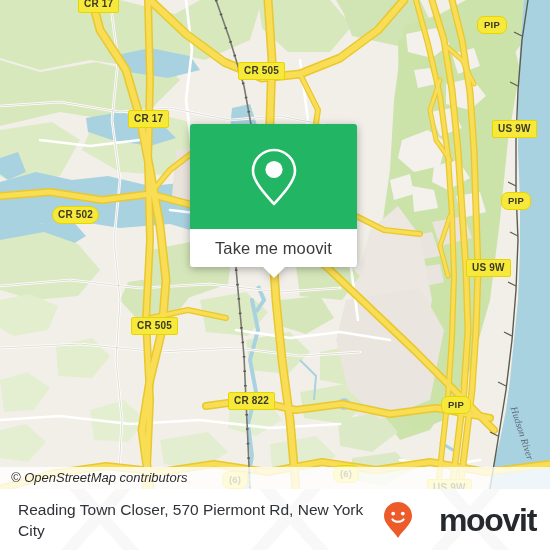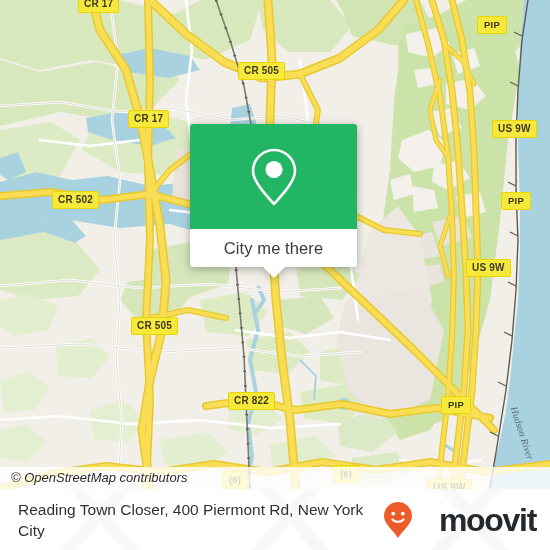--- a/index.html
+++ b/index.html
@@ -49,20 +49,21 @@
     line-height: 12px;
     padding: 2px 5px 2px 5px;
     white-space: nowrap;
     letter-spacing: 0.2px;
     box-sizing: border-box;
     text-align: center;
   }
   .shield.small {
     font-size: 9.5px;
     padding: 2px 6px;
+    border-radius: 7px;
   }
 
   
   .water-label {
     position: absolute;
     color: #5a6a78;
     font-family: "Liberation Serif", serif;
     font-style: italic;
     font-size: 10px;
     white-space: nowrap;
@@ -377,21 +378,21 @@
           <path d="M512,336 L504,332"></path>
             <path d="M506,386 L498,382"></path>
           <path d="M498,436 L490,432"></path>
         </g>
       </g>
     </svg>
 
     <div class="shield" style="left:78px;  top:-5px;">CR 17</div>
     <div class="shield" style="left:238px; top:62px;">CR 505</div>
     <div class="shield" style="left:128px; top:110px;">CR 17</div>
-    <div class="shield" style="left:52px;  top:191px;">CR 502</div>
+    <div class="shield" style="left:52px;  top:206px;border-radius:9px;">CR 502</div>
     <div class="shield" style="left:131px; top:317px;">CR 505</div>
     <div class="shield" style="left:228px; top:392px;">CR 822</div>
     <div class="shield small" style="left:477px; top:16px;">PIP</div>
     <div class="shield" style="left:492px; top:120px;">US 9W</div>
     <div class="shield small" style="left:501px; top:192px;">PIP</div>
     <div class="shield" style="left:466px; top:259px;">US 9W</div>
     <div class="shield small" style="left:441px; top:396px;">PIP</div>
     <div class="shield" style="left:427px; top:479px;">US 9W</div>
     <div class="shield small" style="left:222px; top:471px;">(6)</div>
     <div class="shield small" style="left:333px; top:465px;">(6)</div>
@@ -402,38 +403,38 @@
   </div>
 
   <div id="callout">
     <div id="callout-top">
       <svg width="50" height="62" viewBox="0 0 50 62">
         <path d="M25,4 C13.4,4 4,13.4 4,25 C4,35 16,48 25,58 C34,48 46,35 46,25 C46,13.4 36.6,4 25,4 Z" fill="none" stroke="#ffffff" stroke-width="2.6" stroke-linejoin="round"></path>
         <circle cx="25" cy="23.5" r="8.6" fill="#ffffff"></circle>
       </svg>
     </div>
     <div id="callout-bottom">
-      <span id="callout-label">City me there</span>
+      <span id="callout-label">Take me moovit</span>
       <div id="callout-tail"></div>
     </div>
   </div>
 
   <div id="footer">
     <svg id="footer-watermark" width="550" height="550" viewBox="0 0 550 550">
       <g stroke="#8a8a8a" stroke-width="12" fill="none">
         <path d="M60,470 L140,560"></path>
         <path d="M250,470 L330,560"></path>
         <path d="M330,470 L250,560"></path>
         <path d="M430,470 L510,560"></path>
         <path d="M510,470 L430,560"></path>
         <path d="M140,470 L60,560"></path>
       </g>
     </svg>
     <div id="footer-inner">
-      <div id="footer-title">Reading Town Closer, 400 Piermont Rd, New York City</div>
+      <div id="footer-title">Reading Town Closer, 570 Piermont Rd, New York City</div>
       <div id="footer-logo">
         <svg width="30" height="38" viewBox="0 0 30 38">
           <path d="M15,1 C7.3,1 1,7.3 1,15 C1,23 10,29 15,37 C20,29 29,23 29,15 C29,7.3 22.7,1 15,1 Z" fill="#ee5b2b"></path>
           <circle cx="10.2" cy="12.6" r="1.9" fill="#ffffff"></circle>
           <circle cx="19.8" cy="12.6" r="1.9" fill="#ffffff"></circle>
           <path d="M9.4,18.4 C11.6,21.6 18.4,21.6 20.6,18.4" stroke="#ffffff" stroke-width="2" fill="none" stroke-linecap="round"></path>
         </svg>
         <span id="footer-logo-text">moovit</span>
       </div>
     </div>

